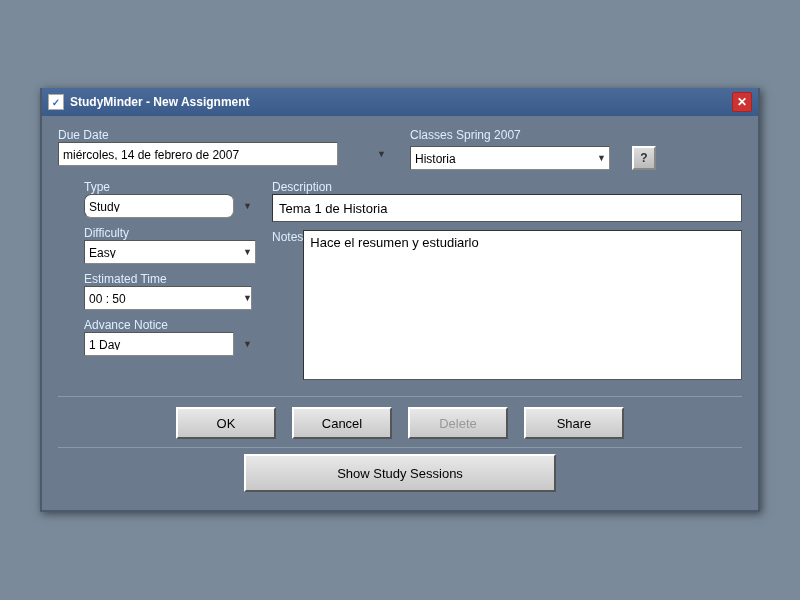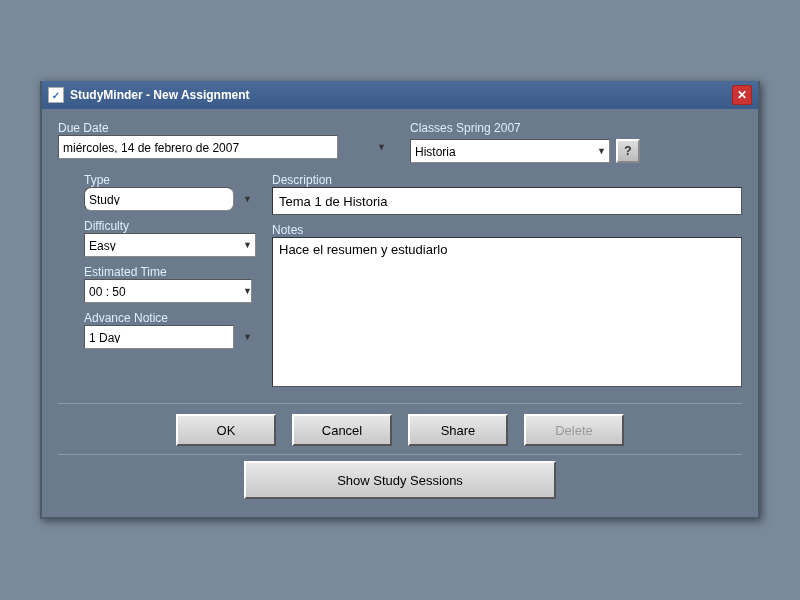--- a/index.html
+++ b/index.html
@@ -95,21 +95,21 @@
 
     .classes-group {
       flex: 1;
       display: flex;
       flex-direction: column;
       gap: 4px;
     }
 
     .classes-row {
       display: flex;
-      gap: 6px;
+      gap: 22px;
       align-items: center;
     }
 
     select, .select-like {
       background: white;
       border: 1px solid #888;
       border-top: 1px solid #555;
       border-left: 1px solid #555;
       height: 24px;
       padding: 5px 4px;
@@ -335,32 +335,32 @@
           </div>
         </div>
       </div>
 
       <div class="right-panel">
         <div class="field-group">
           <span class="label">Description</span>
           <input type="text" class="description-input" value="Tema 1 de Historia" style="">
         </div>
 
-        <div class="field-group" style="flex:1; display:flex; flex-direction:column;">
+        <div class="field-group" style="flex:1; display:flex; flex-direction:row;">
           <span class="label">Notes</span>
           <textarea class="notes-textarea" style="">Hace el resumen y estudiarlo</textarea>
         </div>
       </div>
     </div>
 
     <div class="buttons-row">
       <button class="btn">OK</button>
       <button class="btn">Cancel</button>
+      <button class="btn btn-disabled" disabled="">Delete</button>
       <button class="btn">Share</button>
-      <button class="btn btn-disabled" disabled="">Delete</button>
     </div>
 
     <div class="show-sessions-row">
       <button class="show-sessions-btn">Show Study Sessions</button>
     </div>
 
   </div>
 </div>
 
 </body></html>

